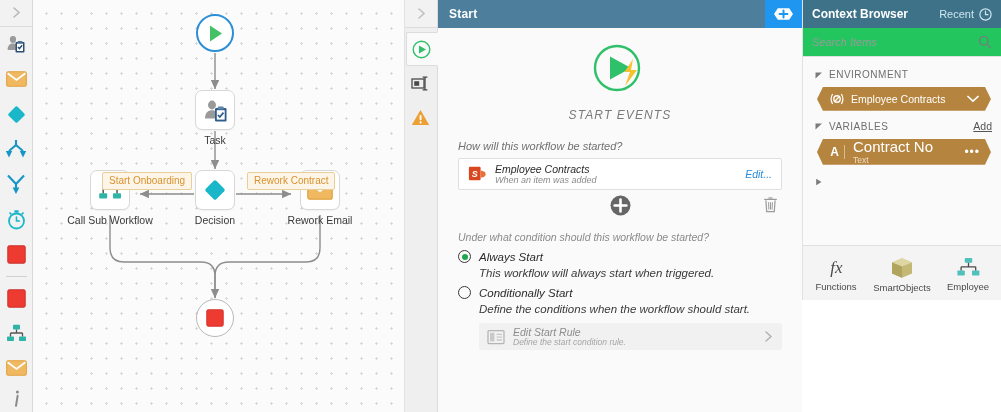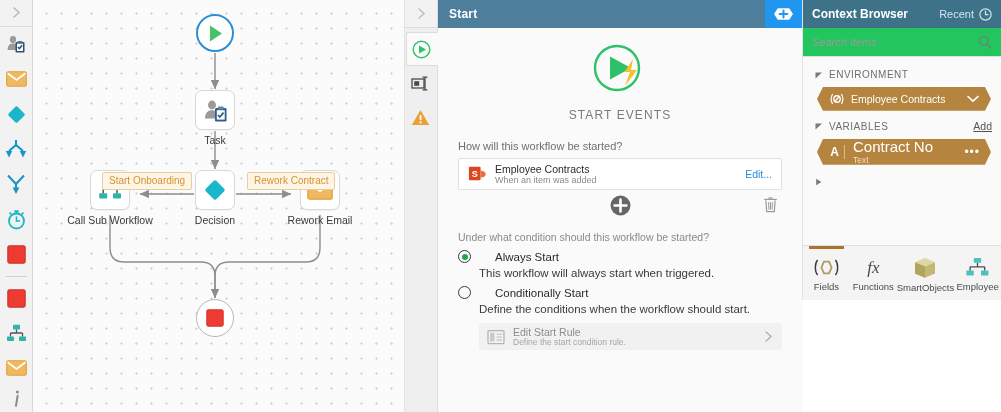--- a/index.html
+++ b/index.html
@@ -87,21 +87,21 @@
     display: flex; flex-direction: column; align-items: center; padding-top: 4px;
   }
   .mid-rail-item {
     width: 32px; height: 34px; display: flex; align-items: center; justify-content: center;
     cursor: pointer; border-right: 1px solid transparent;
   }
   .mid-rail-item.active {
     background: #fafafa; border: 1px solid #dcdcdc; border-right-color: #fafafa;
     margin-right: -1px; border-radius: 2px 0 0 2px;
   }
-  .mid-content { flex: 1; background: #fafafa; padding: 0 20px; overflow: hidden; }
+  .mid-content { flex: 1; background: #fafafa; padding: 0 20px; overflow: hidden; font-style: italic; }
 
   .start-hero { text-align: center; padding-top: 13px; }
   .start-hero-title {
     margin-top: 5px; font-size: 12px; color: #7a7a7a; letter-spacing: 1.1px;
   }
   .q-label { font-size: 11px; color: #707070; margin-top: 18px; margin-bottom: 6px; }
   .trigger-card {
     background: #ffffff; border: 1px solid #e0e0e0; border-radius: 2px;
     height: 32px; display: flex; align-items: center; padding: 0 9px; gap: 9px;
   }
@@ -111,21 +111,21 @@
   .trigger-sub { font-size: 9px; color: #8a8a8a; }
   .edit-link { font-size: 10.5px; color: #2a8cdb; cursor: pointer; }
   .trigger-actions {
     display: flex; align-items: center; justify-content: center; position: relative;
     height: 30px; margin-top: 2px;
   }
   .add-circle { cursor: pointer; }
   .trash-btn { position: absolute; right: 4px; top: 4px; cursor: pointer; }
 
   .cond-label { font-size: 10.5px; color: #8a8a8a; margin-top: 9px; }
-  .radio-row { display: flex; align-items: center; gap: 24px; margin-top: 7px; }
+  .radio-row { display: flex; align-items: center; gap: 8px; margin-top: 7px; }
   .radio {
     width: 13px; height: 13px; border-radius: 50%; border: 1.6px solid #3a3a3a;
     display: flex; align-items: center; justify-content: center; flex: 0 0 13px;
     cursor: pointer; background: #fafafa;
   }
   .radio .dot { width: 6px; height: 6px; border-radius: 50%; background: #1fa84b; }
   .radio-label { font-size: 11.5px; color: #2b2b2b; }
   .radio-desc { font-size: 11.5px; color: #3a3a3a; margin-left: 21px; margin-top: 4px; }
   .rule-row {
     margin-left: 21px; margin-top: 8px; background: #f1f1f1; border-radius: 2px;
@@ -579,28 +579,20 @@
 
       <div class="ctx-section" style="margin-top:9px;">
         <svg width="8" height="8" viewBox="0 0 8 8">
           <path d="M1.2 .8 L6.4 4 L1.2 7.2 Z" fill="#7a7a7a"></path>
         </svg>
       </div>
     </div>
 
     <div class="ctx-tabs">
 
-      <div class="ctx-tab active">
-        <svg width="27" height="21" viewBox="0 0 27 21">
-          <path d="M4.6 3 C1.6 6.2 1.6 14.8 4.6 18" fill="none" stroke="#3a3a3a" stroke-width="1.4"></path>
-          <path d="M22.4 3 C25.4 6.2 25.4 14.8 22.4 18" fill="none" stroke="#3a3a3a" stroke-width="1.4"></path>
-          <path d="M11 4.6 L16 4.6 L18.6 10.5 L16 16.4 L11 16.4 L8.4 10.5 Z" fill="none" stroke="#b09c63" stroke-width="1.8"></path>
-        </svg>
-        <span class="ctx-tab-label">Fields</span>
-      </div>
 
       <div class="ctx-tab">
         <svg width="27" height="21" viewBox="0 0 27 21">
           <text x="13.5" y="16" font-family="Liberation Serif, serif" font-size="17" font-style="italic" fill="#4a4a4a" text-anchor="middle">fx</text>
         </svg>
         <span class="ctx-tab-label">Functions</span>
       </div>
 
       <div class="ctx-tab">
         <svg width="24" height="22" viewBox="0 0 24 22">

